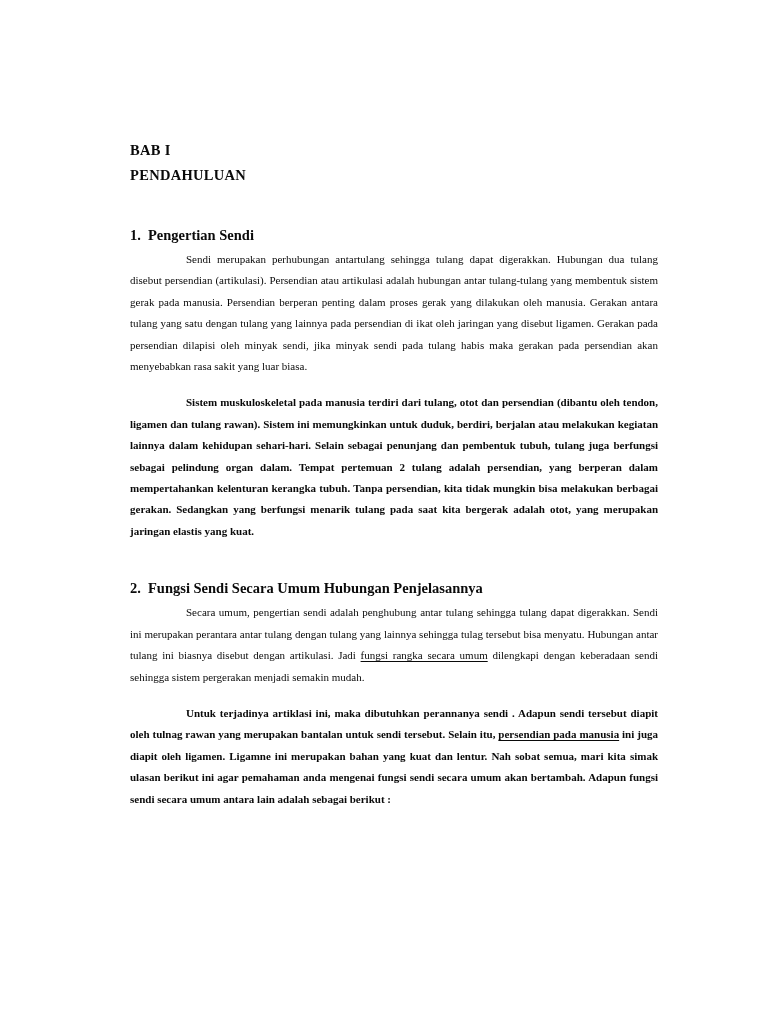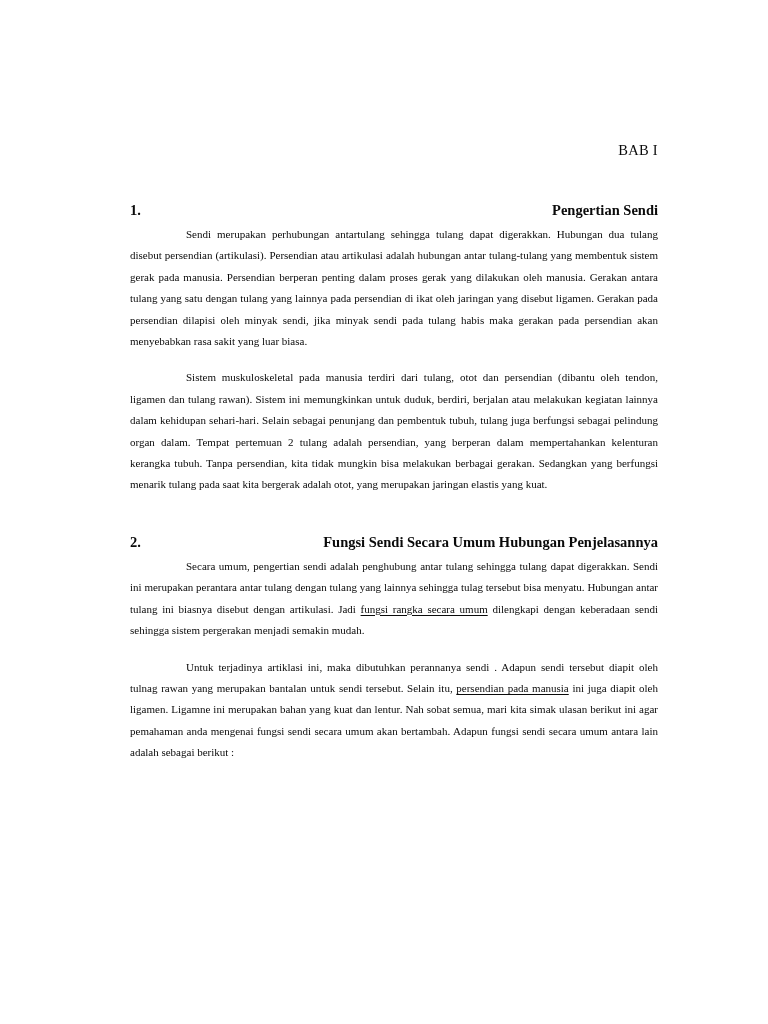--- a/index.html
+++ b/index.html
@@ -26,22 +26,22 @@
   
   .content {
     position: absolute;
     left: 130px;
     top: 138px;
     width: 528px;
   }
 
   .chapter-title,
   .chapter-subtitle {
-    text-align: right;
-    font-weight: normal;
+    text-align: left;
+    font-weight: bold;
     font-size: 14.5px;
     letter-spacing: 0.3px;
     line-height: 24px;
     margin: 0;
   }
   .chapter-title { margin-bottom: 1px; }
   .chapter-subtitle { margin-bottom: 0; }
 
   .section {
     margin-top: 0;
@@ -56,54 +56,55 @@
     font-size: 14.5px;
     line-height: 20px;
     margin: 0 0 4px 0;
   }
   .section-number {
     width: 18px;
     flex: 0 0 18px;
   }
   .section-heading-text {
     flex: 1 1 auto;
-    text-align: right;
   }
 
   p.body-par {
     margin: 0;
     text-align: justify;
     text-justify: inter-word;
     font-size: 11px;
     line-height: 21.4px;
     text-indent: 56px;
     hyphens: none;
   }
   p.body-par + p.body-par {
     margin-top: 15px;
+    font-weight: bold;
   }
   .section-1 p.body-par:first-of-type,
   .section-2 p.body-par:first-of-type {
     margin-top: 2px;
   }
 
   .doclink {
     text-decoration: underline;
     text-underline-offset: 1.5px;
     color: inherit;
   }
 </style>
 </head>
 <body>
 
 <div class="page">
   <div class="content">
 
     <div class="chapter-title">BAB I</div>
 
+    <div class="chapter-subtitle">PENDAHULUAN</div>
 
     <div class="section section-1">
       <div class="section-heading">
         <span class="section-number">1.</span>
         <span class="section-heading-text">Pengertian Sendi</span>
       </div>
 
       <p class="body-par"><span>Sendi merupakan perhubungan antartulang sehingga tulang dapat digerakkan. Hubungan dua tulang disebut persendian (artikulasi). Persendian atau artikulasi adalah hubungan antar tulang-tulang yang membentuk sistem gerak pada manusia. Persendian berperan penting dalam proses gerak yang dilakukan oleh manusia. Gerakan antara tulang yang satu dengan tulang yang lainnya pada persendian di ikat oleh jaringan yang disebut ligamen. Gerakan pada persendian dilapisi oleh minyak sendi, jika minyak sendi pada tulang habis maka gerakan pada persendian akan menyebabkan rasa sakit yang luar biasa.</span></p>
 
       <p class="body-par"><span>Sistem muskuloskeletal pada manusia terdiri dari tulang, otot dan persendian (dibantu oleh tendon, ligamen dan tulang rawan). Sistem ini memungkinkan untuk duduk, berdiri, berjalan atau melakukan kegiatan lainnya dalam kehidupan sehari-hari. Selain sebagai penunjang dan pembentuk tubuh, tulang juga berfungsi sebagai pelindung organ dalam. Tempat pertemuan 2 tulang adalah persendian, yang berperan dalam mempertahankan kelenturan kerangka tubuh. Tanpa persendian, kita tidak mungkin bisa melakukan berbagai gerakan. Sedangkan yang berfungsi menarik tulang pada saat kita bergerak adalah otot, yang merupakan jaringan elastis yang kuat.</span></p>

